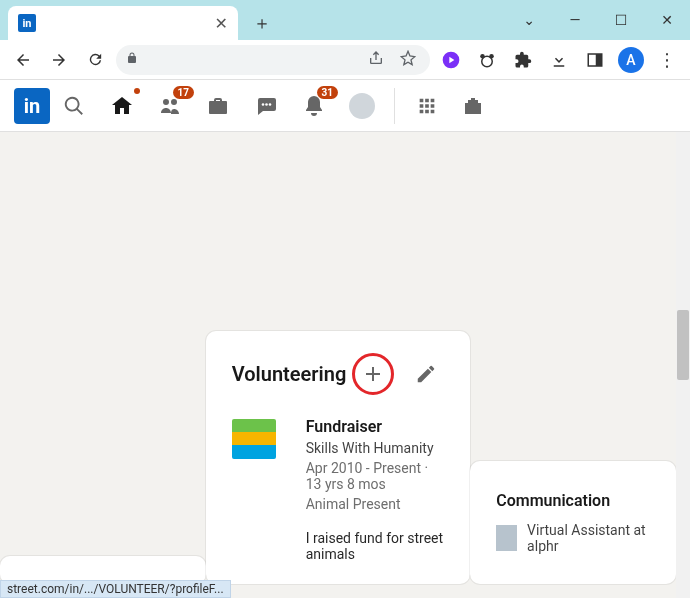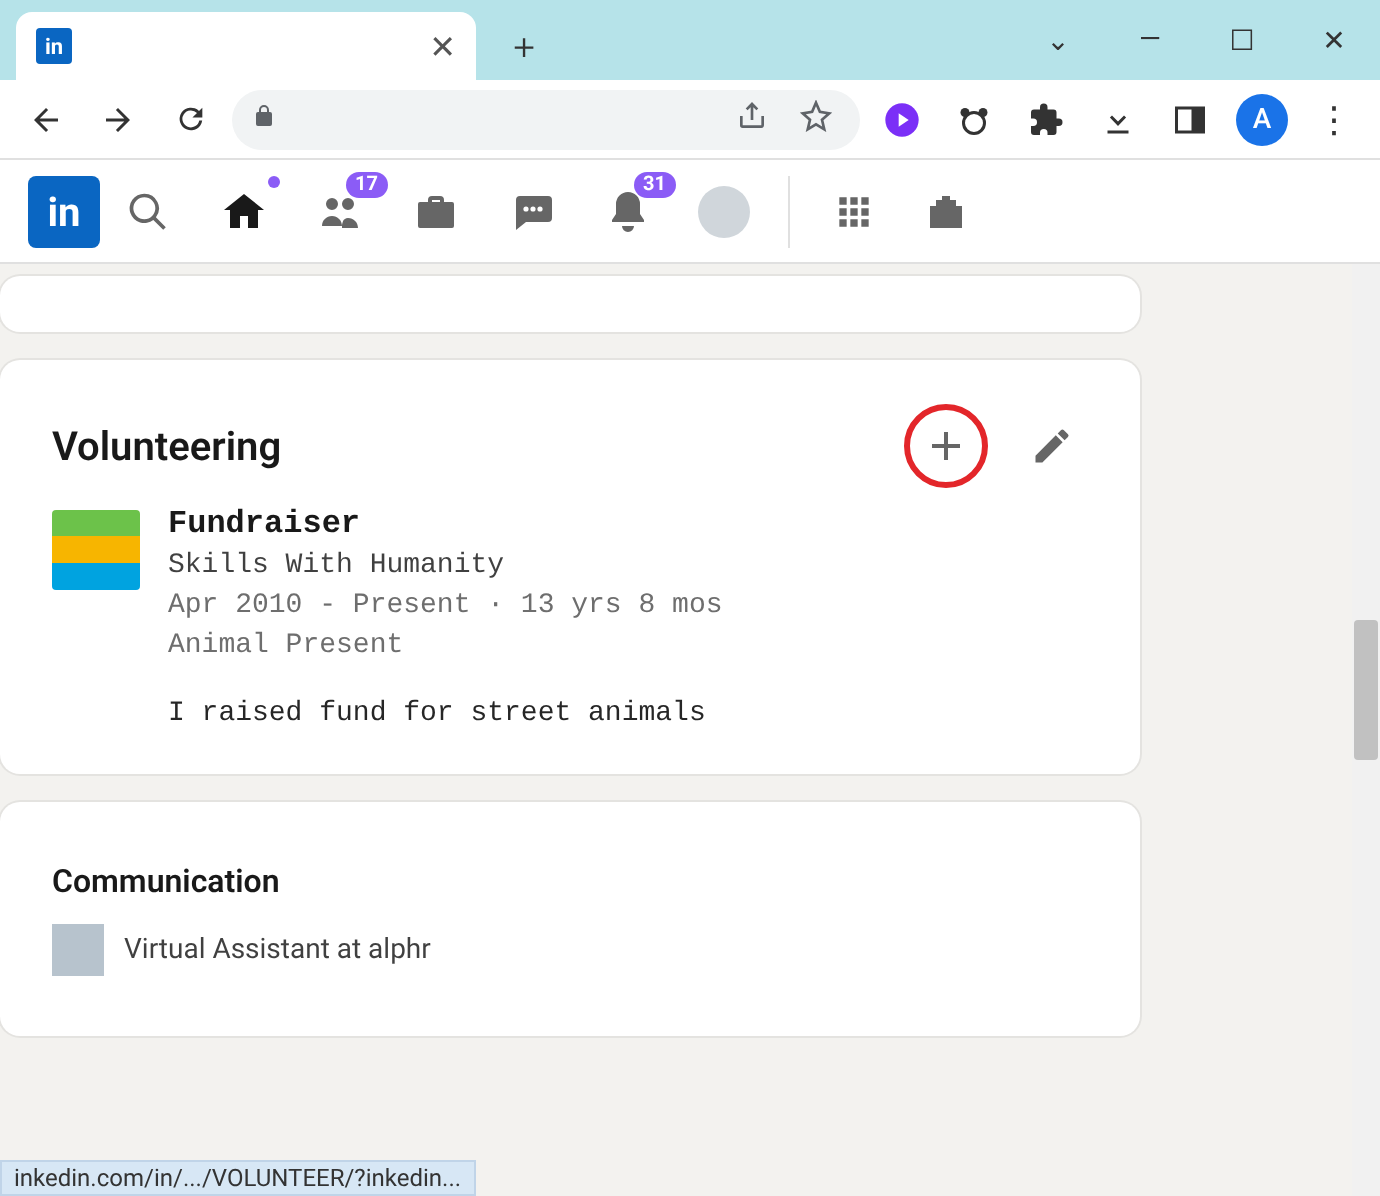--- a/index.html
+++ b/index.html
@@ -87,31 +87,31 @@
   }
   .li-logo {
     width:36px; height:36px; background:#0a66c2; border-radius:4px;
     display:flex; align-items:center; justify-content:center; color:#fff; font-weight:bold; font-size:20px;
   }
   .li-nav-icons { display:flex; align-items:center; gap:20px; margin-left:10px;}
   .nav-item { position:relative; color:#666; cursor:pointer; display:flex; align-items:center; justify-content:center; width:28px; height:28px;}
   .nav-item svg { fill:#666; }
   .nav-item.active svg { fill:#191919; }
   .badge {
-    position:absolute; top:-6px; right:-10px; background:#8b5cf6; color:#fff;
+    position:absolute; top:-6px; right:-10px; background:#c2410c; color:#fff;
     font-size:10px; font-weight:bold; border-radius:10px; padding:1px 5px; min-width:8px; text-align:center;
   }
   .nav-sep { width:1px; height:36px; background:#e0e0e0; margin:0 8px;}
   .nav-avatar { width:26px; height:26px; border-radius:50%; background:#d0d6db; }
 
   
   .content {
     position:absolute; top:52px; left:0; right:14px; bottom:0;
     padding:16px 0 0 0;
-    display:flex; flex-direction:column; align-items:flex-start;
+    display:flex; align-items:flex-end;
   }
   .card {
     background:#fff; width:570px; border-radius:10px;
     padding:22px 26px; margin-bottom:14px;
     box-shadow: 0 0 0 1px rgba(0,0,0,0.06);
   }
   .card.stub { height:20px; padding:10px 26px 18px; margin-top:-10px;}
   .card-header {
     display:flex; align-items:center; justify-content:space-between;
   }
@@ -121,21 +121,21 @@
   .card-actions { display:flex; align-items:center; gap:20px; }
   .action-btn {
     width:36px; height:36px; display:flex; align-items:center; justify-content:center;
     color:#666; cursor:pointer; border-radius:50%;
   }
   .action-btn.highlight {
     border:3px solid #e3262a; border-radius:50%; width:42px; height:42px;
     position:relative; left:6px;
   }
   .vol-entry {
-    display:flex; gap:14px; margin-top:9px;font-family:Liberation Mono, monospace;
+    display:flex; gap:30px; margin-top:22px;
   }
   .org-logo {
     width:44px; height:40px;
     background: linear-gradient(to bottom, #6cc24a 0 33%, #f7b500 33% 66%, #00a3e0 66% 100%);
     border-radius:2px; flex-shrink:0; margin-top:2px;
     position:relative;
   }
   .vol-body .role { font-weight:600; font-size:16px; color:rgba(0,0,0,0.9); }
   .vol-body .org { font-size:14px; color:rgba(0,0,0,0.75); margin-top:4px;}
   .vol-body .dates { font-size:14px; color:#6e6e6e; margin-top:4px;}
@@ -353,14 +353,14 @@
         <div class="thumb"></div>
         <div class="txt">Virtual Assistant at alphr</div>
       </div>
     </div>
   </div>
 
   <div class="vscroll">
     <div class="thumb"></div>
   </div>
 
-  <div class="statusbar">inkedin.com/in/.../VOLUNTEER/?inkedin...</div>
+  <div class="statusbar">street.com/in/.../VOLUNTEER/?profileF...</div>
 </div>
 
 </body></html>

